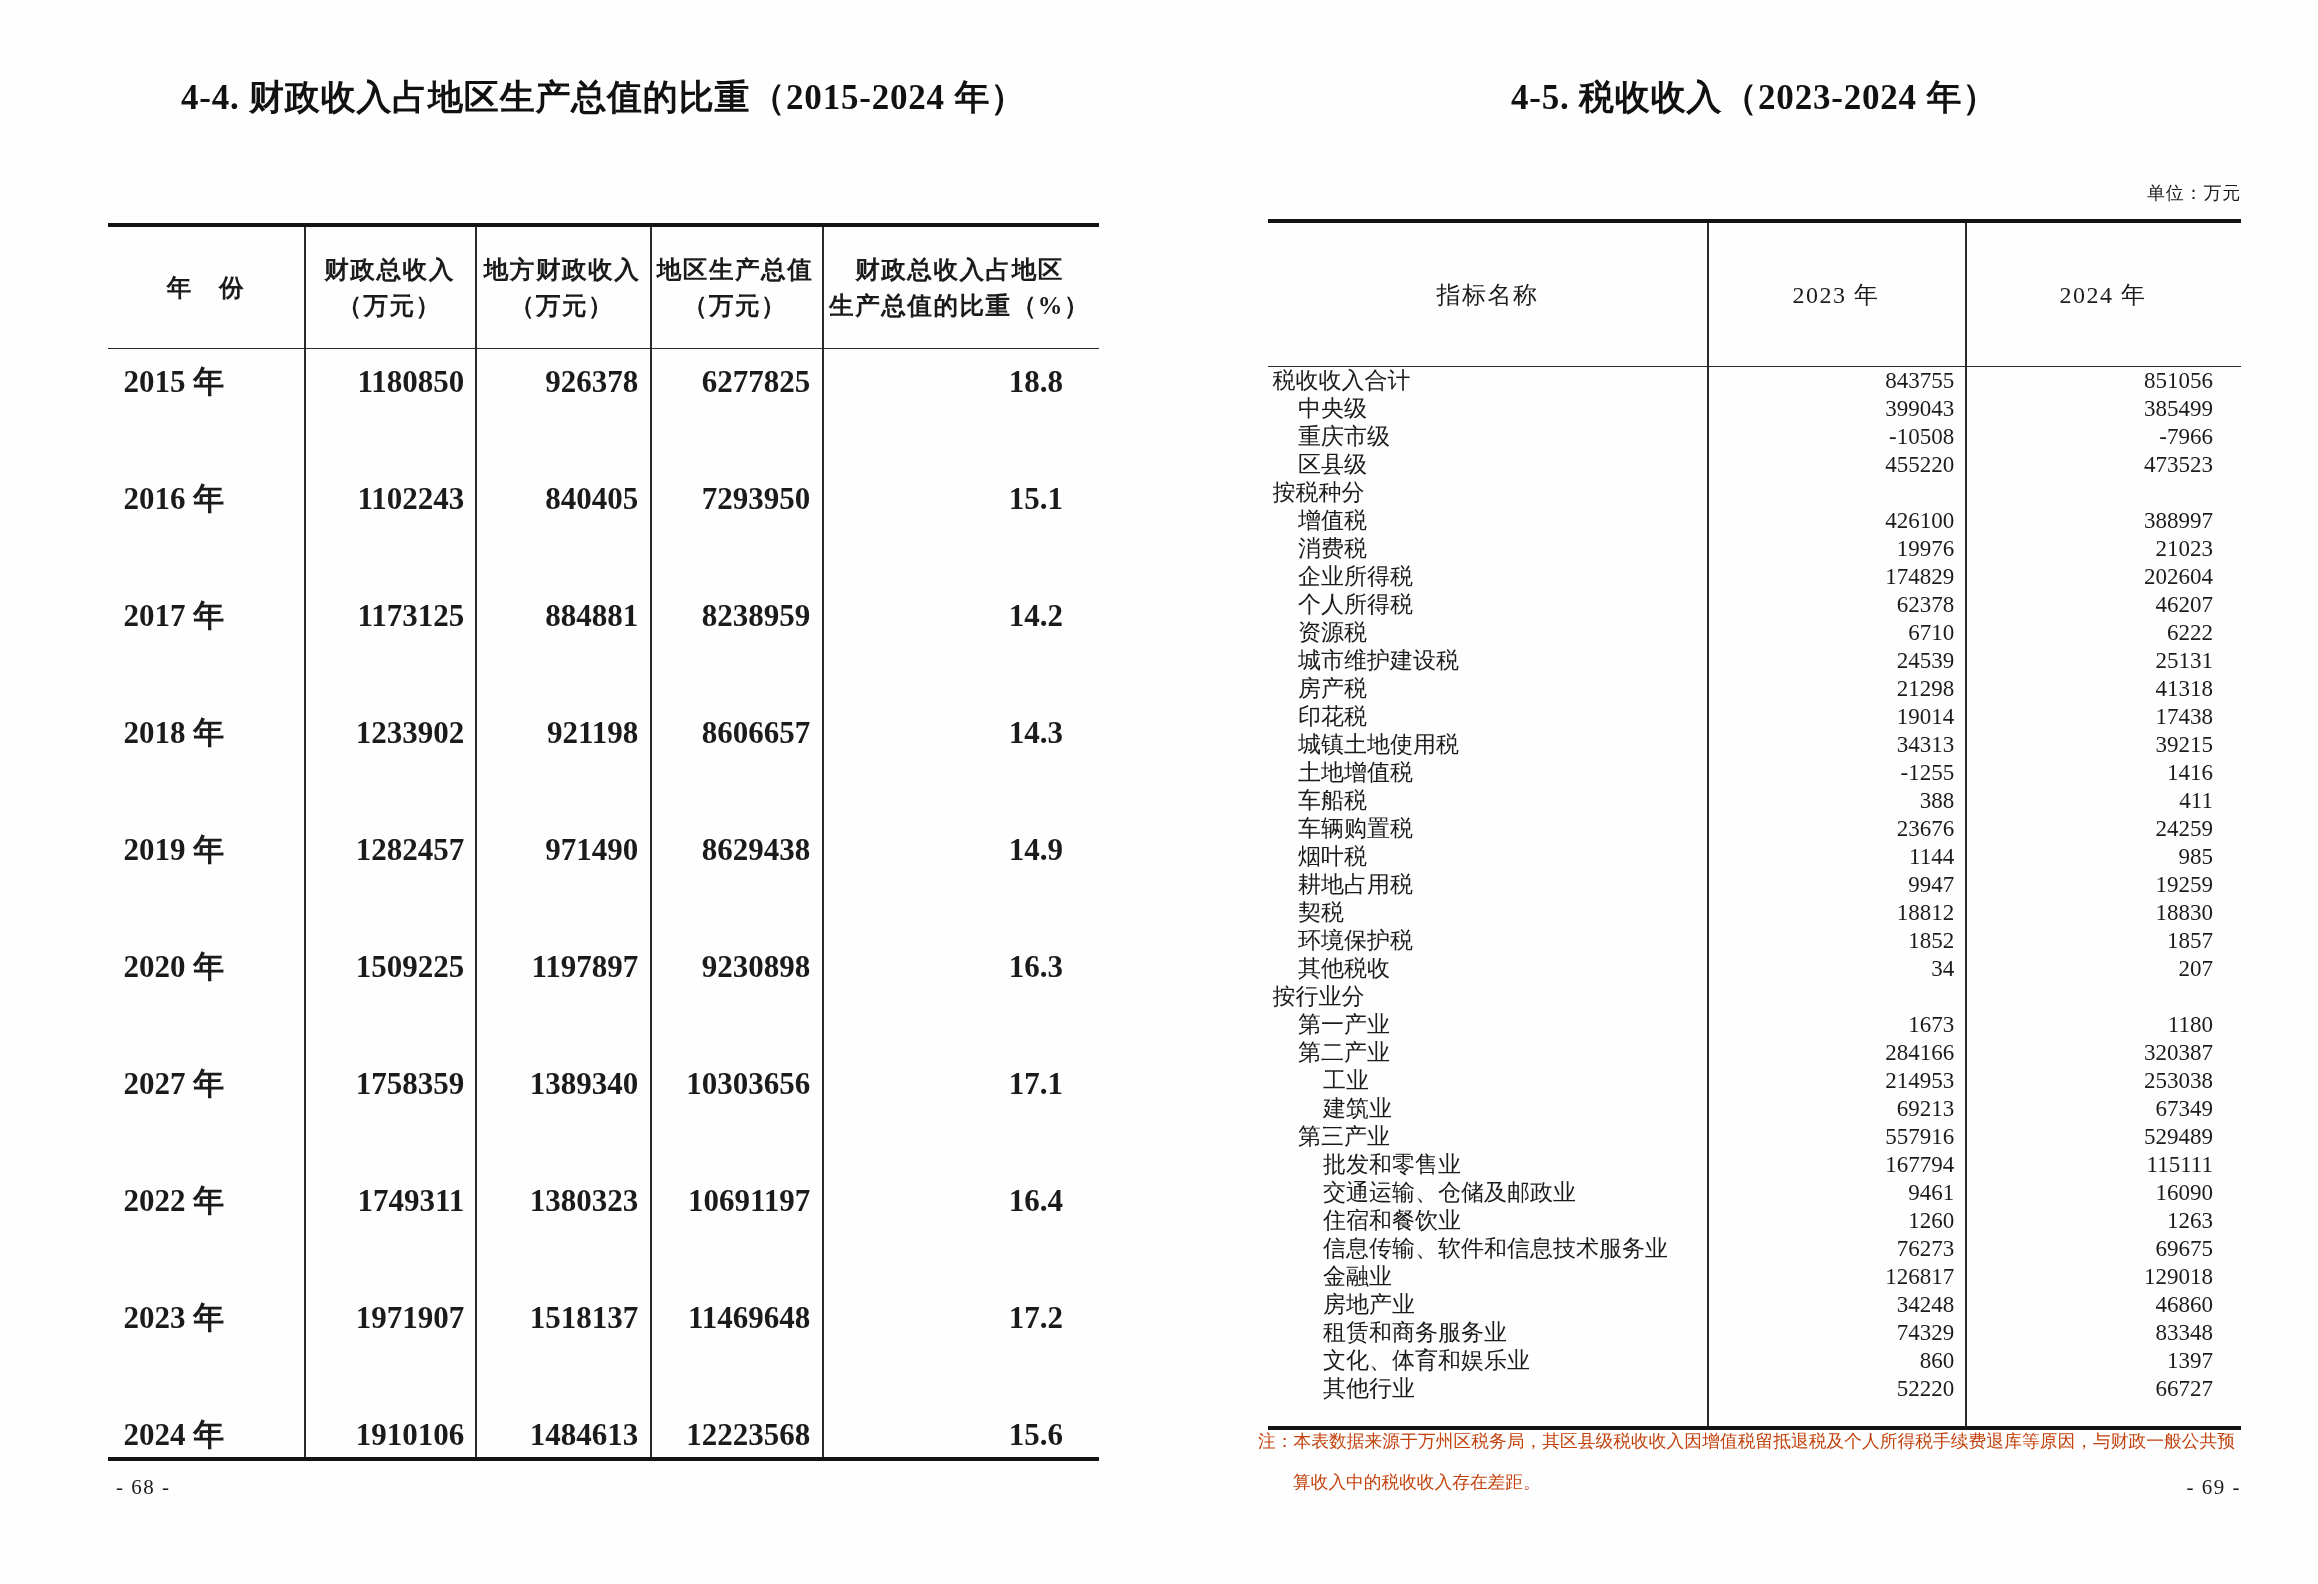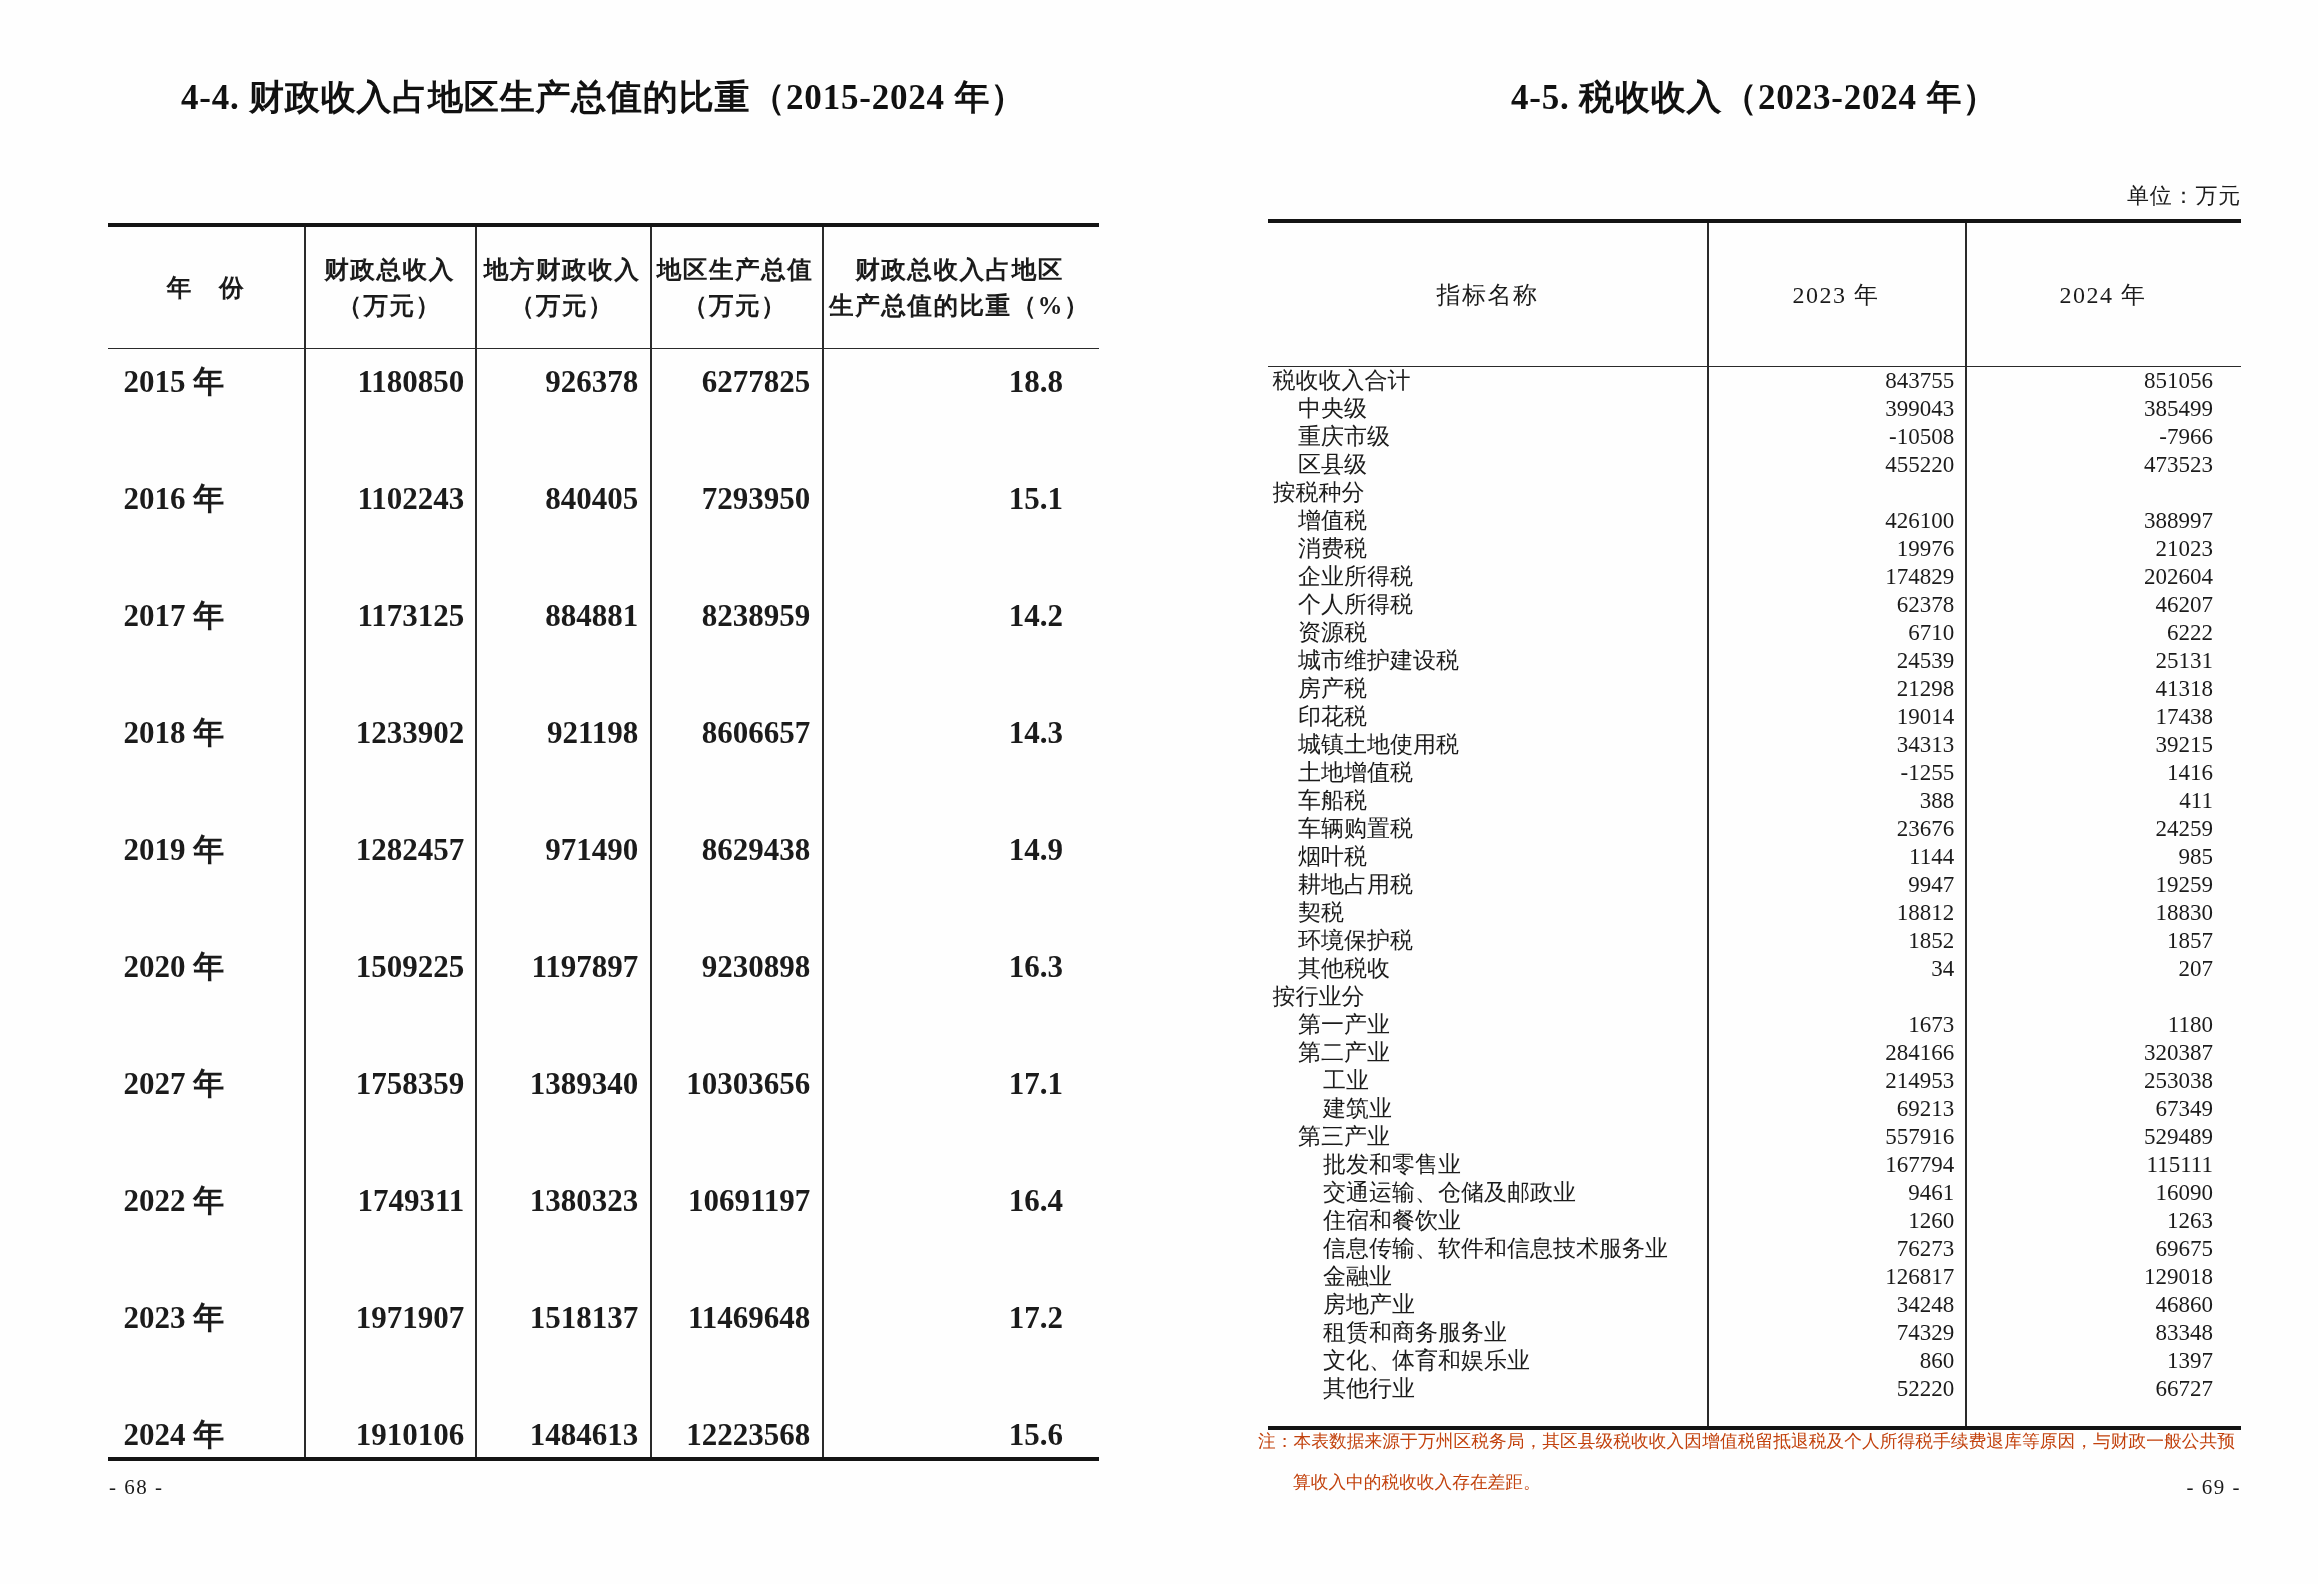--- a/index.html
+++ b/index.html
@@ -16,21 +16,21 @@
   
   .page-title{
     position:absolute;
     font-size:35px;font-weight:bold;letter-spacing:0.8px;
     text-align:center;line-height:46px;color:#111;
   }
   .title-left{left:108px;top:75px;width:991px;}
   .title-right{left:1268px;top:75px;width:973px;}
   .unit-label{
     position:absolute;right:78px;top:181px;
-    font-size:22px;color:#1b1b1b;letter-spacing:0.8px;
+    font-size:18px;color:#1b1b1b;letter-spacing:0.8px;
   }
   
   .stat-table{
     position:absolute;
     border-top:4.6px solid #141414;
     border-bottom:4.6px solid #141414;
     box-sizing:border-box;
     background:transparent;
   }
   .stat-table .vline{
@@ -85,21 +85,21 @@
   
   .table-note{
     position:absolute;left:1258px;top:1421px;width:977px;
     font-size:17.7px;line-height:41px;color:#c2410c;
     padding-left:35px;text-indent:-35px;box-sizing:border-box;
     text-align:justify;
   }
   .page-number{
     position:absolute;font-size:21px;letter-spacing:1.5px;color:#1b1b1b;
   }
-  .pn-left{left:109px;top:1475px;}
+  .pn-left{left:116px;top:1475px;}
   .pn-right{right:78px;top:1475px;text-align:right;}
 </style>
 </head>
 <body>
 
 <div class="canvas">
 
   <div class="page-title title-left">4-4. 财政收入占地区生产总值的比重（2015-2024 年）</div>
 
   <div class="stat-table table-left">

